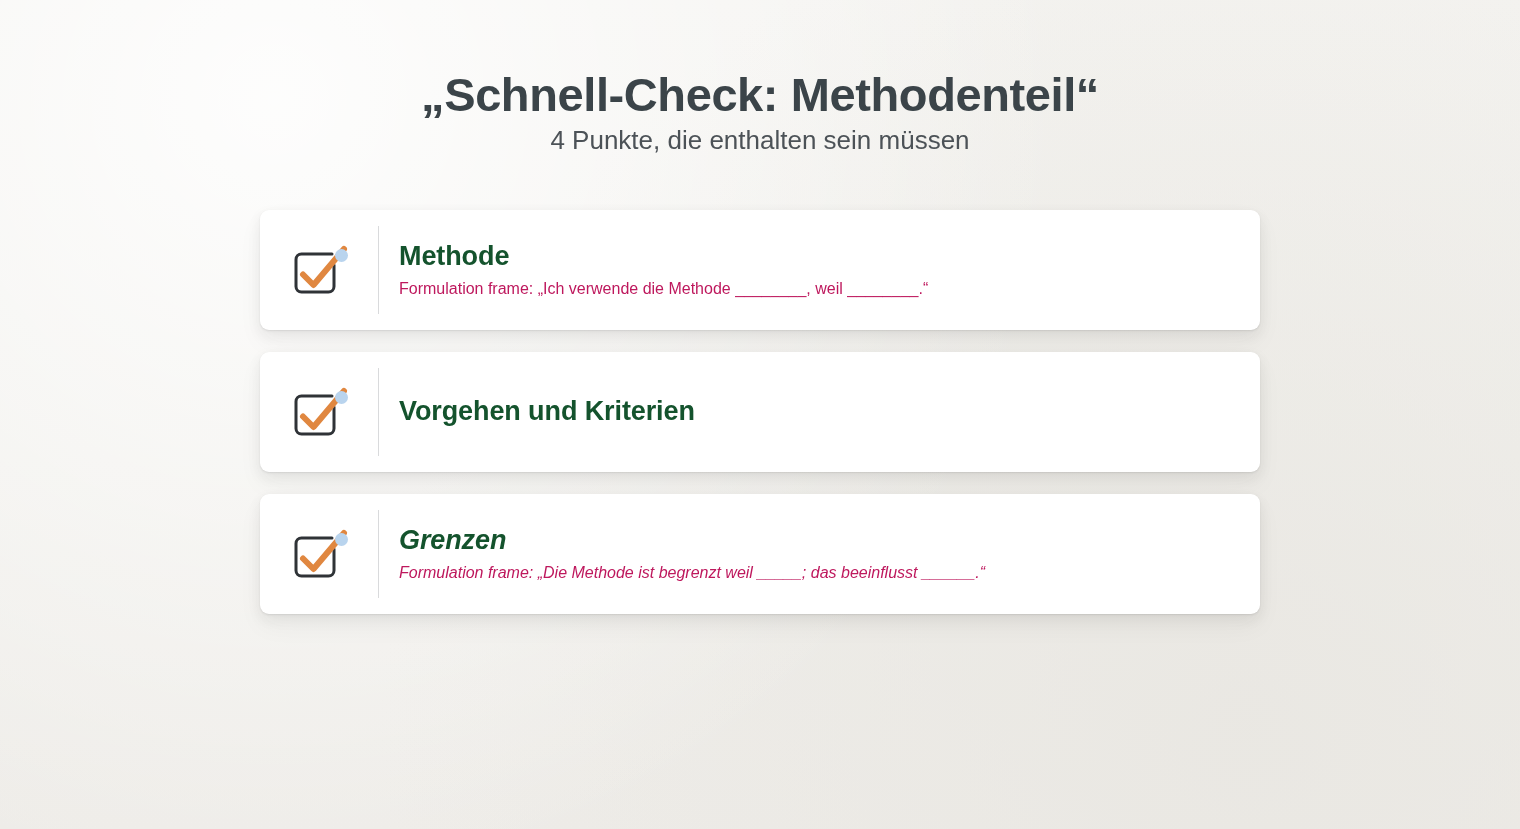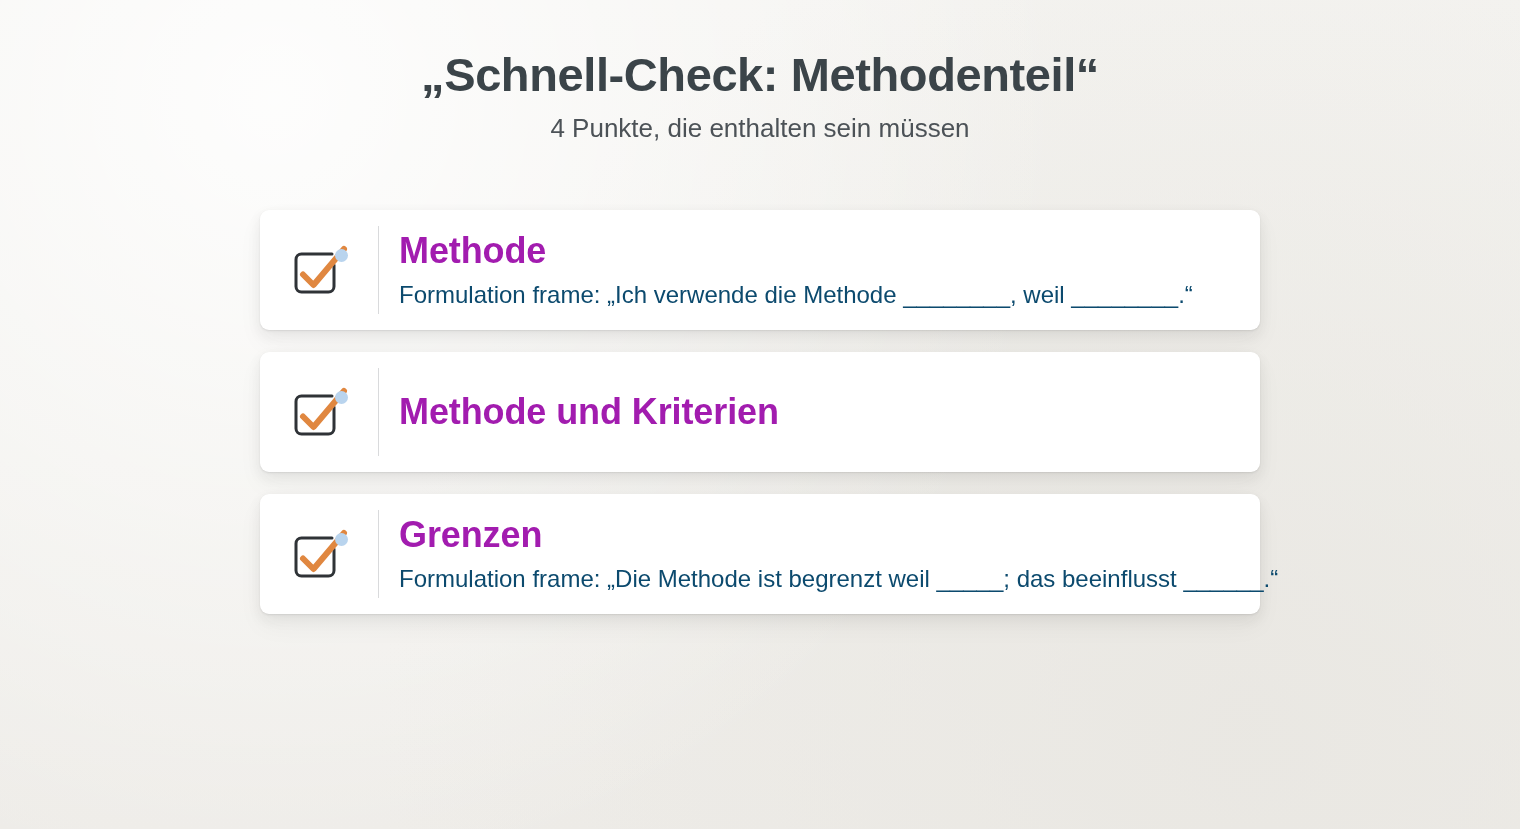--- a/index.html
+++ b/index.html
@@ -21,33 +21,33 @@
     height: 829px;
     box-sizing: border-box;
     background:
       radial-gradient(circle at 18% 12%, rgba(255,255,255,0.85) 0%, rgba(255,255,255,0) 55%),
       radial-gradient(circle at 82% 88%, rgba(233,231,226,0.9) 0%, rgba(233,231,226,0) 60%),
       linear-gradient(180deg, #f4f3f0 0%, #f1f0ec 55%, #eeece8 100%);
   }
 
   
   .header {
-    padding-top: 48px;
+    padding-top: 68px;
     text-align: center;
   }
   .title {
     margin: 0;
     font-size: 47px;
     line-height: 1.16;
     font-weight: 700;
     letter-spacing: -0.4px;
     color: #3b4449;
   }
   .subtitle {
-    margin: 10px 0 0 0;
+    margin: 2px 0 0 0;
     font-size: 26px;
     line-height: 1.2;
     font-weight: 400;
     color: #4c5257;
   }
 
   
   .card-list {
     position: absolute;
     left: 260px;
@@ -62,21 +62,21 @@
     margin-bottom: 22px;
     background: #ffffff;
     border-radius: 9px;
     box-shadow:
       0 1px 2px rgba(38,40,44,0.10),
       0 5px 14px rgba(38,40,44,0.07),
       0 12px 26px rgba(38,40,44,0.045);
     display: flex;
     align-items: center;
   }
-  .card:last-child { margin-bottom: 8px; }
+  .card:last-child { margin-bottom: 8px; font-style: italic; }
 
   
   .icon-cell {
     position: relative;
     flex: 0 0 118px;
     height: 120px;
     display: flex;
     align-items: center;
     justify-content: center;
   }
@@ -107,32 +107,32 @@
   }
 
   
   .text-cell {
     flex: 1 1 auto;
     padding-left: 20px;
     padding-right: 24px;
   }
   .card-title {
     margin: 0;
-    font-size: 36px;
+    font-size: 27px;
     line-height: 1.18;
     font-weight: 700;
     letter-spacing: -0.1px;
-    color: #a21caf;
+    color: #14532d;
   }
   .card-frame {
     margin: 7px 0 0 0;
-    font-size: 24px;
+    font-size: 16px;
     line-height: 1.25;
     font-weight: 400;
-    color: #0c4a6e;
+    color: #be185d;
     white-space: nowrap;
   }
 </style>
 </head>
 <body>
 
 <div class="page">
 
   <div class="header">
     <h1 class="title">„Schnell-Check: Methodenteil“</h1>
@@ -163,21 +163,21 @@
         <span class="check-icon">
           <svg width="62" height="62" viewBox="0 0 62 62" fill="none" xmlns="http://www.w3.org/2000/svg">
             <path d="M44 13H13.5C10.46 13 8 15.46 8 18.5V45.5C8 48.54 10.46 51 13.5 51H40.5C43.54 51 46 48.54 46 45.5V24" stroke="#2f3337" stroke-width="3" stroke-linecap="round" stroke-linejoin="round"></path>
             <path d="M15 33.5L25.5 44L56 8" stroke="#e08740" stroke-width="6" stroke-linecap="round" stroke-linejoin="round"></path>
           </svg>
           <span class="dot"></span>
         </span>
       </div>
       <div class="divider"></div>
       <div class="text-cell">
-        <h2 class="card-title">Methode und Kriterien</h2>
+        <h2 class="card-title">Vorgehen und Kriterien</h2>
       </div>
     </div>
 
 
     <div class="card">
       <div class="icon-cell">
         <span class="check-icon">
           <svg width="62" height="62" viewBox="0 0 62 62" fill="none" xmlns="http://www.w3.org/2000/svg">
             <path d="M44 13H13.5C10.46 13 8 15.46 8 18.5V45.5C8 48.54 10.46 51 13.5 51H40.5C43.54 51 46 48.54 46 45.5V24" stroke="#2f3337" stroke-width="3" stroke-linecap="round" stroke-linejoin="round"></path>
             <path d="M15 33.5L25.5 44L56 8" stroke="#e08740" stroke-width="6" stroke-linecap="round" stroke-linejoin="round"></path>

